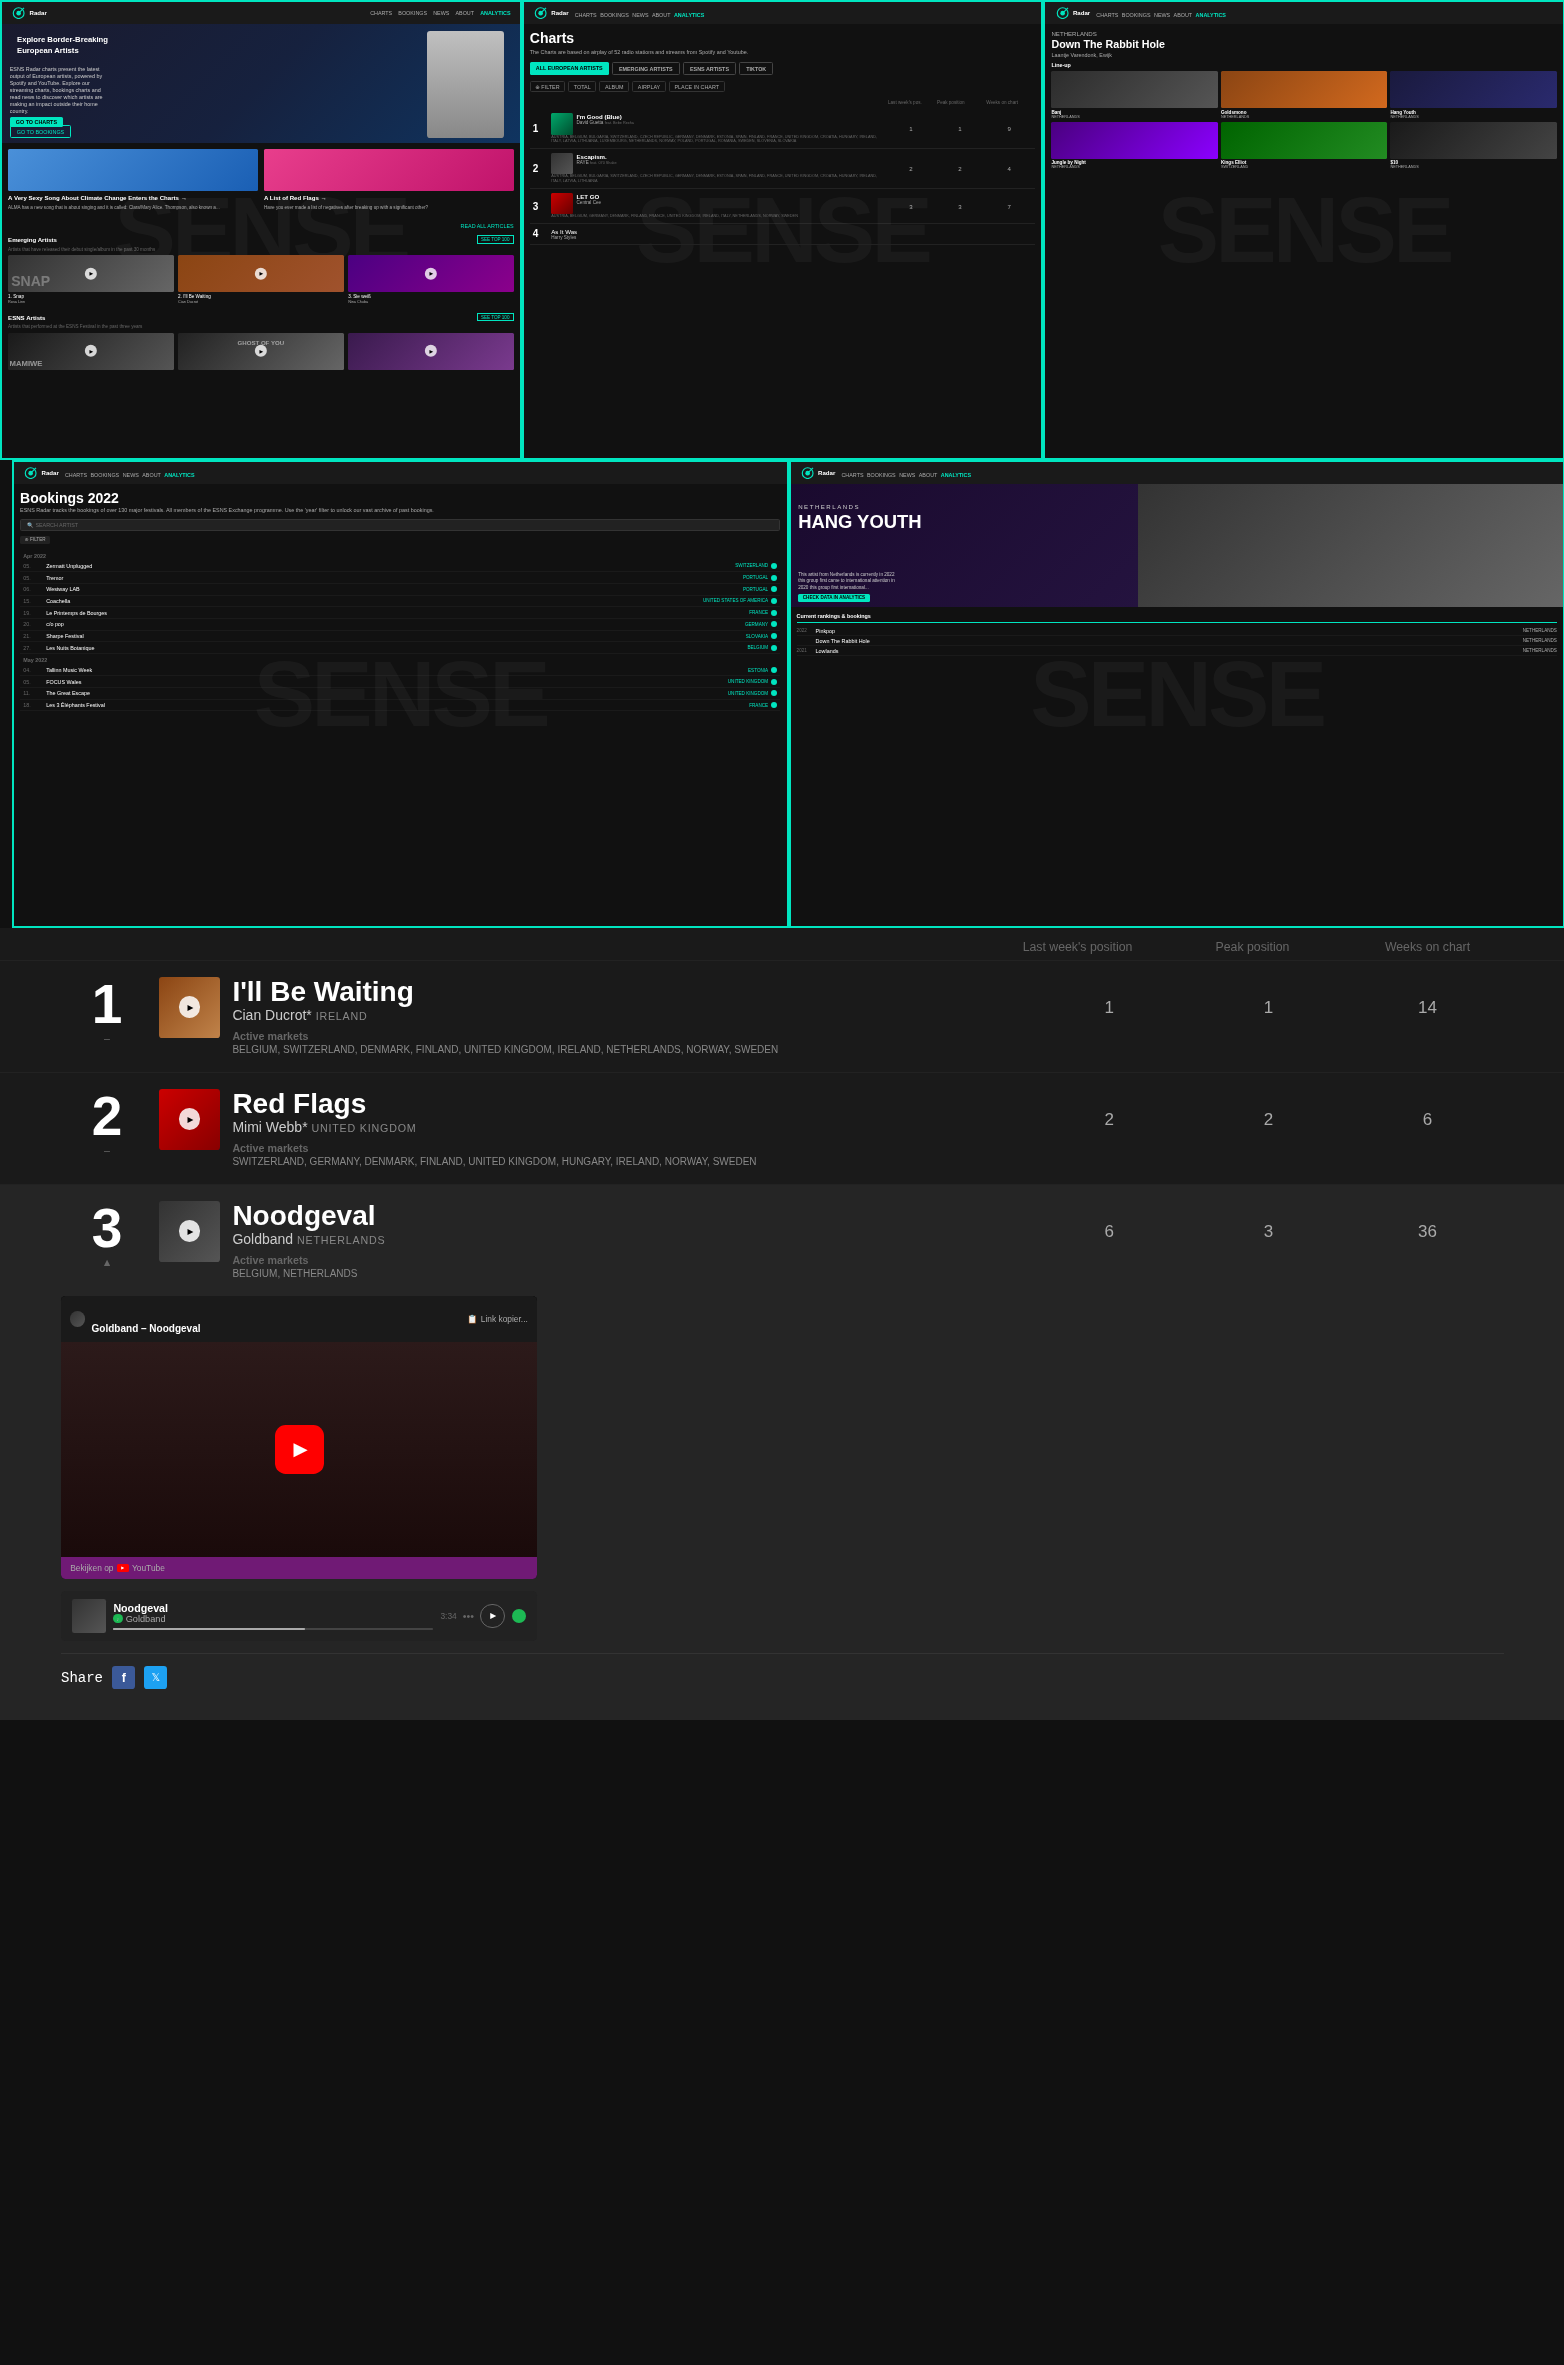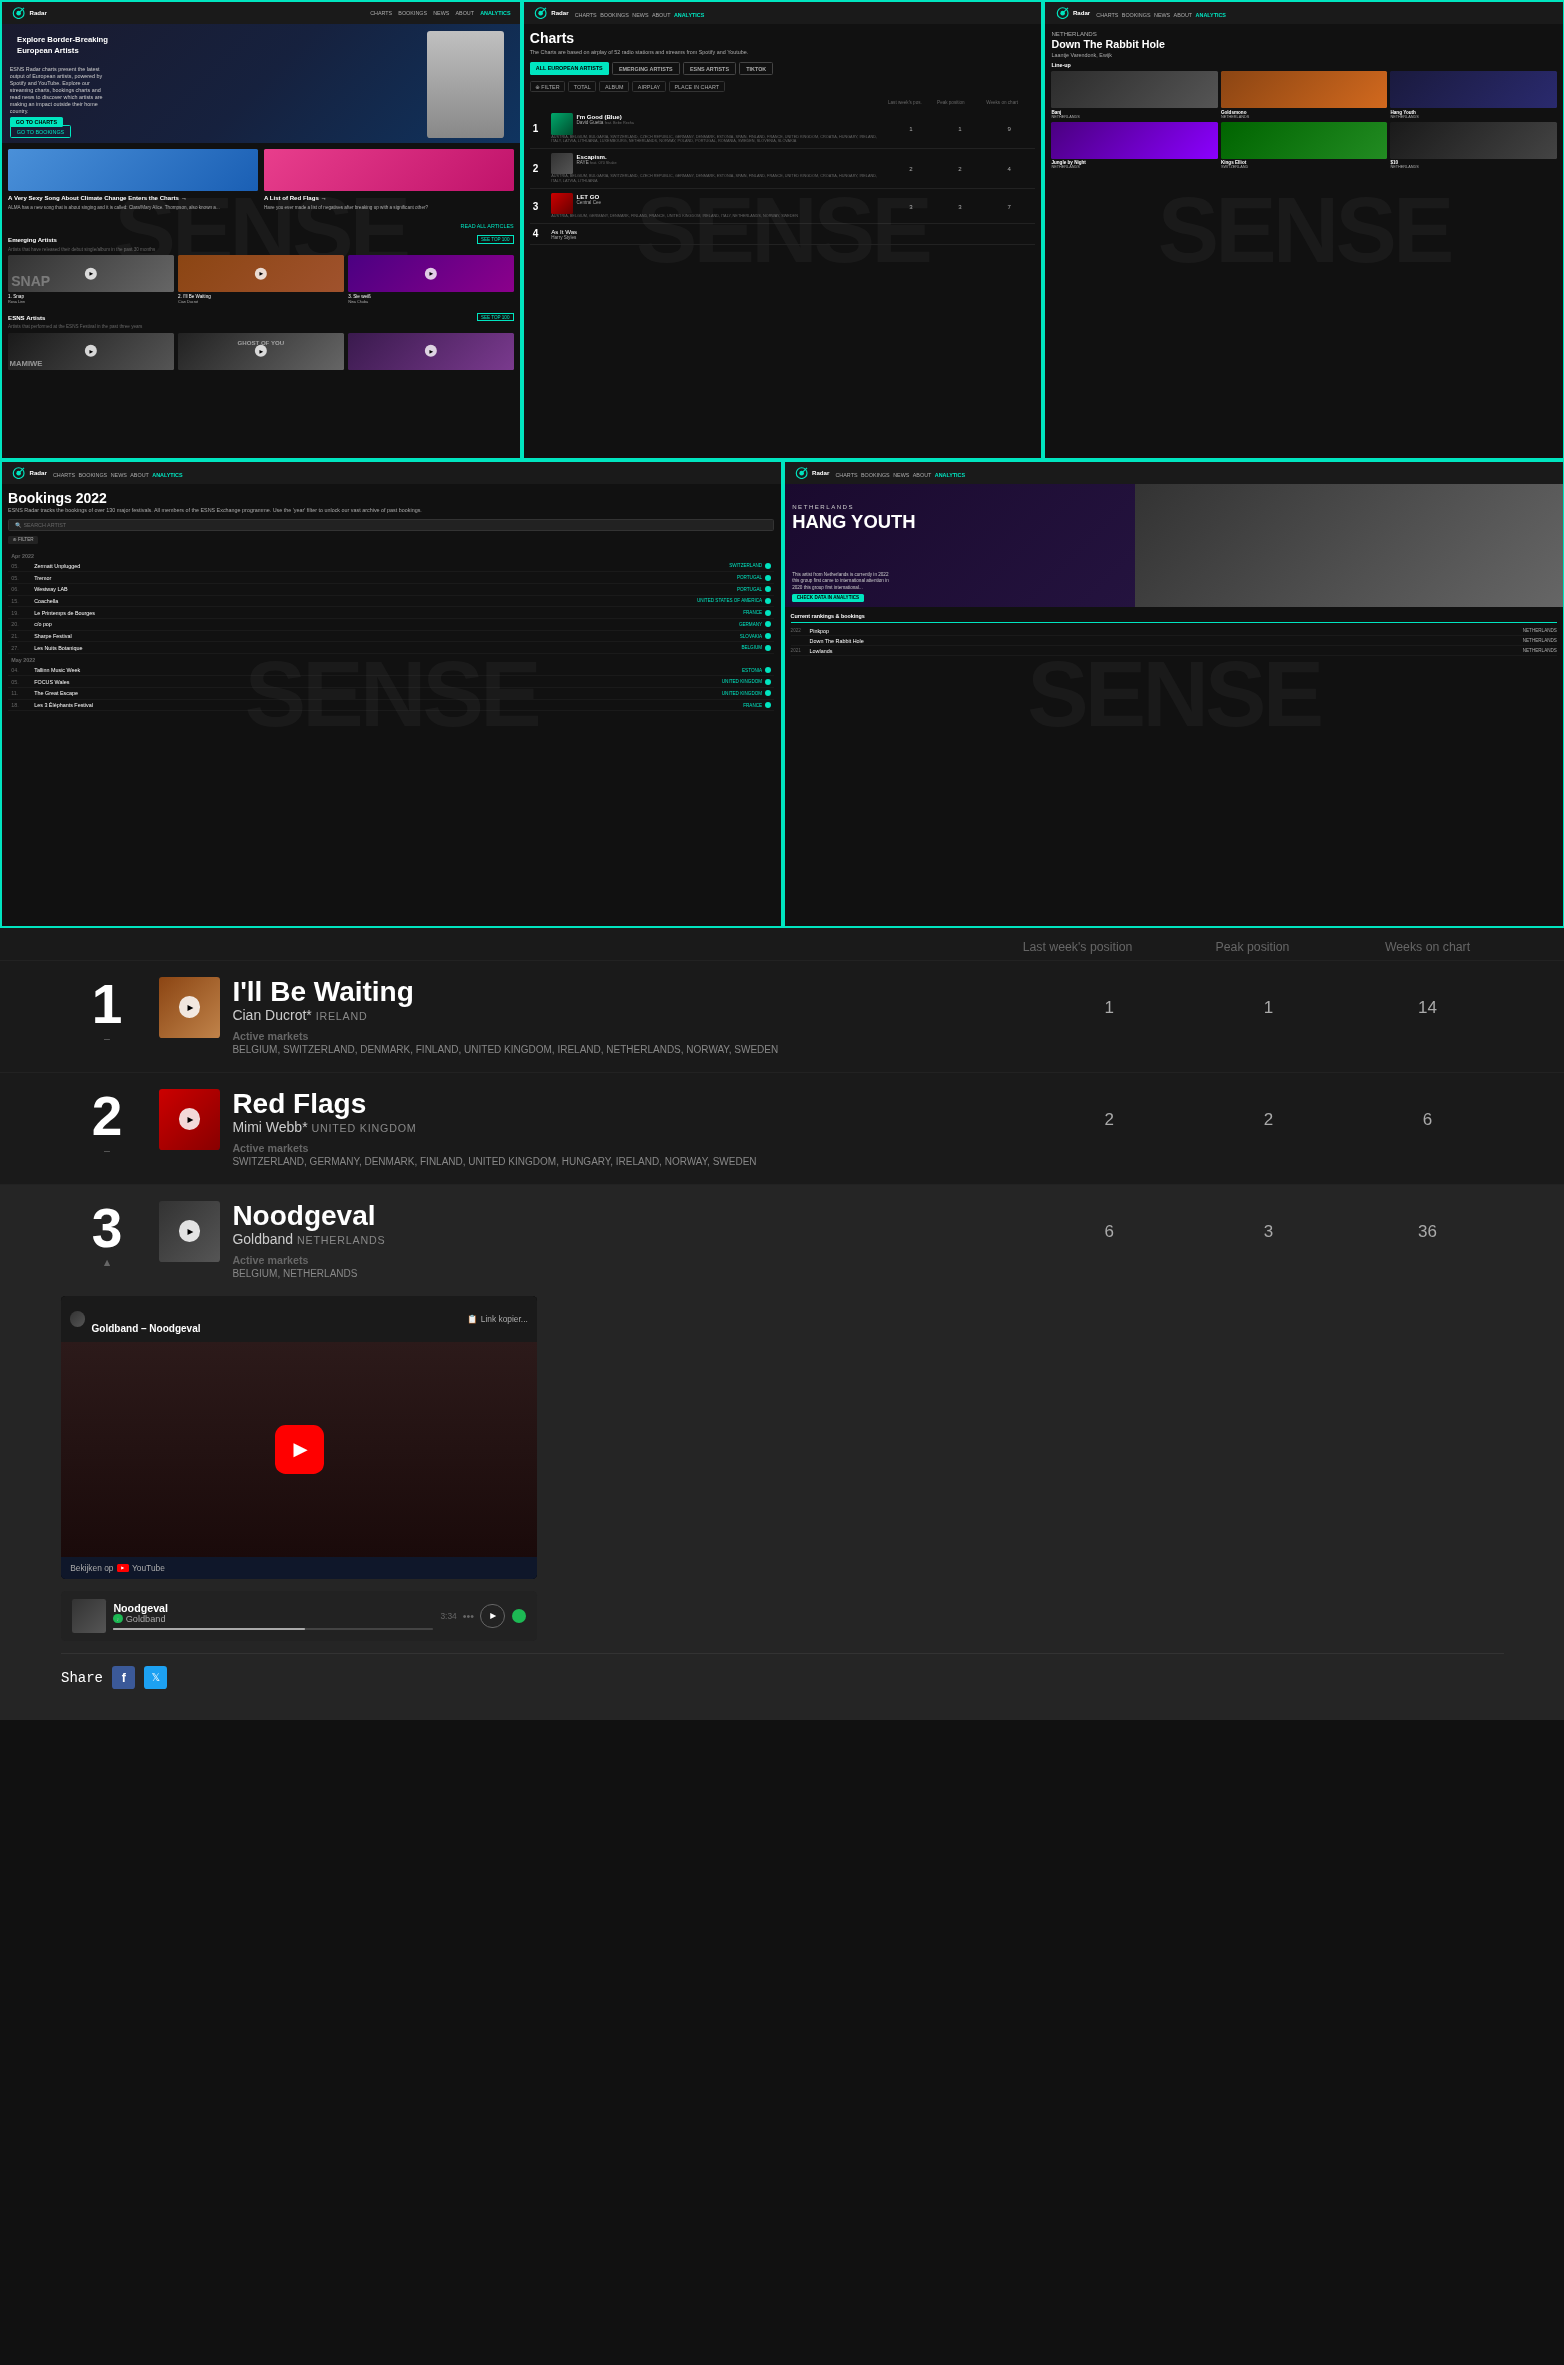--- a/index.html
+++ b/index.html
@@ -769,21 +769,21 @@
       align-items: center;
       justify-content: center;
     }
     .yt-play-big::after {
       content: '▶';
       font-size: 18.4px;
       color: #fff;
       margin-left: 3.1px;
     }
     .yt-footer {
-      background: #0f172a;
+      background: #701a75;
       padding: 6.1px 9.2px;
       display: flex;
       align-items: flex-start;
       gap: 6.1px;
     }
     .yt-footer-text {
       font-size: 8.4px;
       color: #aaa;
       display: flex;
       align-items: center;
@@ -1265,21 +1265,21 @@
           <div class="lineup-name">$10</div>
           <div class="lineup-country">NETHERLANDS</div>
         </div>
       </div>
     </div>
   </div>
 </div>
 
 <div class="bottom-row">
 
-  <div class="panel-bottom-left" style="flex:1;">
+  <div class="panel-bottom-left" style="flex:1;margin-left:12px;">
     <div class="watermark">SENSE</div>
     <div class="nav-bar">
       <div class="radar-logo">
         <svg class="radar-logo-icon" viewBox="0 0 20 16" fill="none">
           <circle cx="10" cy="8" r="7" stroke="#00e5c0" stroke-width="1.5" fill="none"></circle>
           <circle cx="10" cy="8" r="3" fill="#00e5c0"></circle>
           <line x1="10" y1="8" x2="17" y2="1" stroke="#00e5c0" stroke-width="1.5"></line>
         </svg>
         <span>Radar</span>
       </div>

